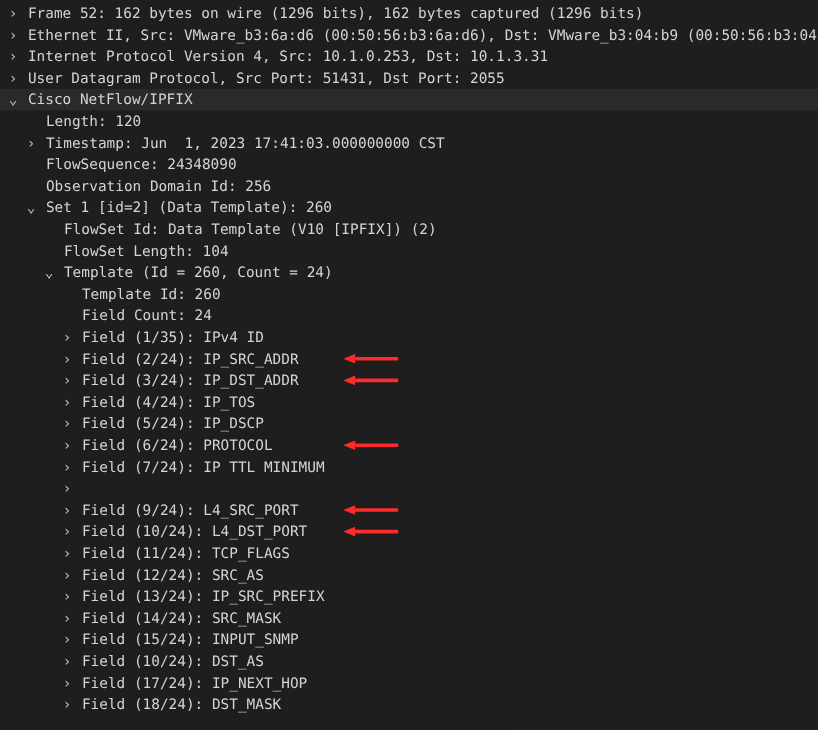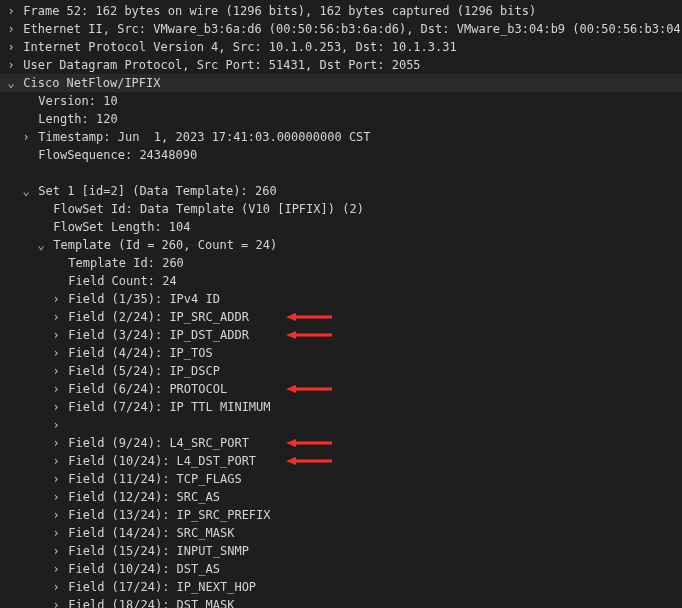--- a/index.html
+++ b/index.html
@@ -43,25 +43,24 @@
 </style>
 </head>
 <body>
 
 <div class="tree" id="tree">
     <div class="row"><span class="indent" style="width: 0px;"></span><span class="twisty">›</span><span> </span><span class="label">Frame 52: 162 bytes on wire (1296 bits), 162 bytes captured (1296 bits)</span></div>
     <div class="row"><span class="indent" style="width: 0px;"></span><span class="twisty">›</span><span> </span><span class="label">Ethernet II, Src: VMware_b3:6a:d6 (00:50:56:b3:6a:d6), Dst: VMware_b3:04:b9 (00:50:56:b3:04:b9)</span></div>
     <div class="row"><span class="indent" style="width: 0px;"></span><span class="twisty">›</span><span> </span><span class="label">Internet Protocol Version 4, Src: 10.1.0.253, Dst: 10.1.3.31</span></div>
     <div class="row"><span class="indent" style="width: 0px;"></span><span class="twisty">›</span><span> </span><span class="label">User Datagram Protocol, Src Port: 51431, Dst Port: 2055</span></div>
     <div class="row selected"><span class="indent" style="width: 0px;"></span><span class="twisty">⌄</span><span> </span><span class="label">Cisco NetFlow/IPFIX</span></div>
-    <div class="row"><span class="indent" style="width: 15px;"></span><span class="twisty"> </span><span> </span><span class="label">Version: 10</span></div>
     <div class="row"><span class="indent" style="width: 15px;"></span><span class="twisty"> </span><span> </span><span class="label">Length: 120</span></div>
     <div class="row"><span class="indent" style="width: 15px;"></span><span class="twisty">›</span><span> </span><span class="label">Timestamp: Jun  1, 2023 17:41:03.000000000 CST</span></div>
     <div class="row"><span class="indent" style="width: 15px;"></span><span class="twisty"> </span><span> </span><span class="label">FlowSequence: 24348090</span></div>
-    <div class="row"><span class="indent" style="width: 15px;"></span><span class="twisty"> </span><span> </span></div>
+    <div class="row"><span class="indent" style="width: 15px;"></span><span class="twisty"> </span><span> </span><span class="label">Observation Domain Id: 256</span></div>
     <div class="row"><span class="indent" style="width: 15px;"></span><span class="twisty">⌄</span><span> </span><span class="label">Set 1 [id=2] (Data Template): 260</span></div>
     <div class="row"><span class="indent" style="width: 30px;"></span><span class="twisty"> </span><span> </span><span class="label">FlowSet Id: Data Template (V10 [IPFIX]) (2)</span></div>
     <div class="row"><span class="indent" style="width: 30px;"></span><span class="twisty"> </span><span> </span><span class="label">FlowSet Length: 104</span></div>
     <div class="row"><span class="indent" style="width: 30px;"></span><span class="twisty">⌄</span><span> </span><span class="label">Template (Id = 260, Count = 24)</span></div>
     <div class="row"><span class="indent" style="width: 45px;"></span><span class="twisty"> </span><span> </span><span class="label">Template Id: 260</span></div>
     <div class="row"><span class="indent" style="width: 45px;"></span><span class="twisty"> </span><span> </span><span class="label">Field Count: 24</span></div>
     <div class="row"><span class="indent" style="width: 45px;"></span><span class="twisty">›</span><span> </span><span class="label">Field (1/35): IPv4 ID</span></div>
     <div class="row"><span class="indent" style="width: 45px;"></span><span class="twisty">›</span><span> </span><span class="label">Field (2/24): IP_SRC_ADDR</span><svg class="arrow-svg" width="46" height="8" viewBox="0 0 46 8" style="left: 286px;">
         <line x1="10" y1="4" x2="46" y2="4" stroke="#ff2a2a" stroke-width="3"></line>
         <polygon points="0,4 10,0 10,8" fill="#ff2a2a"></polygon>

